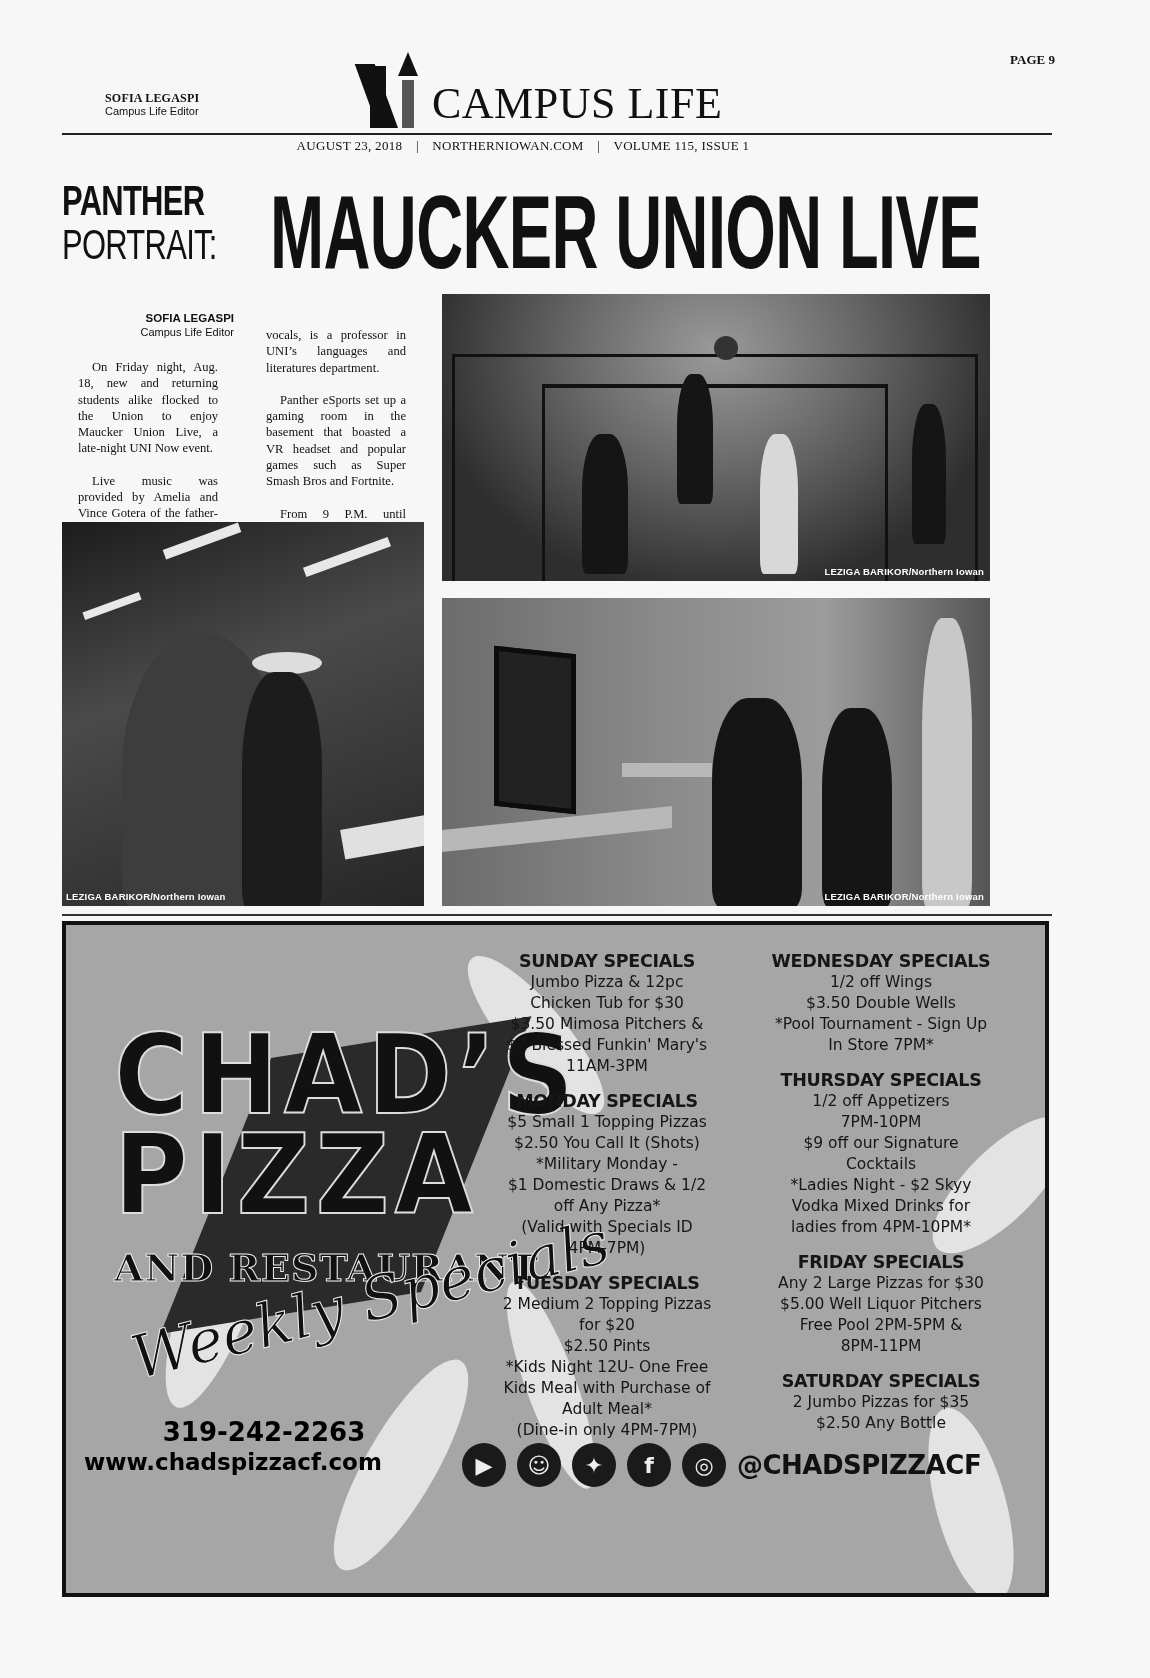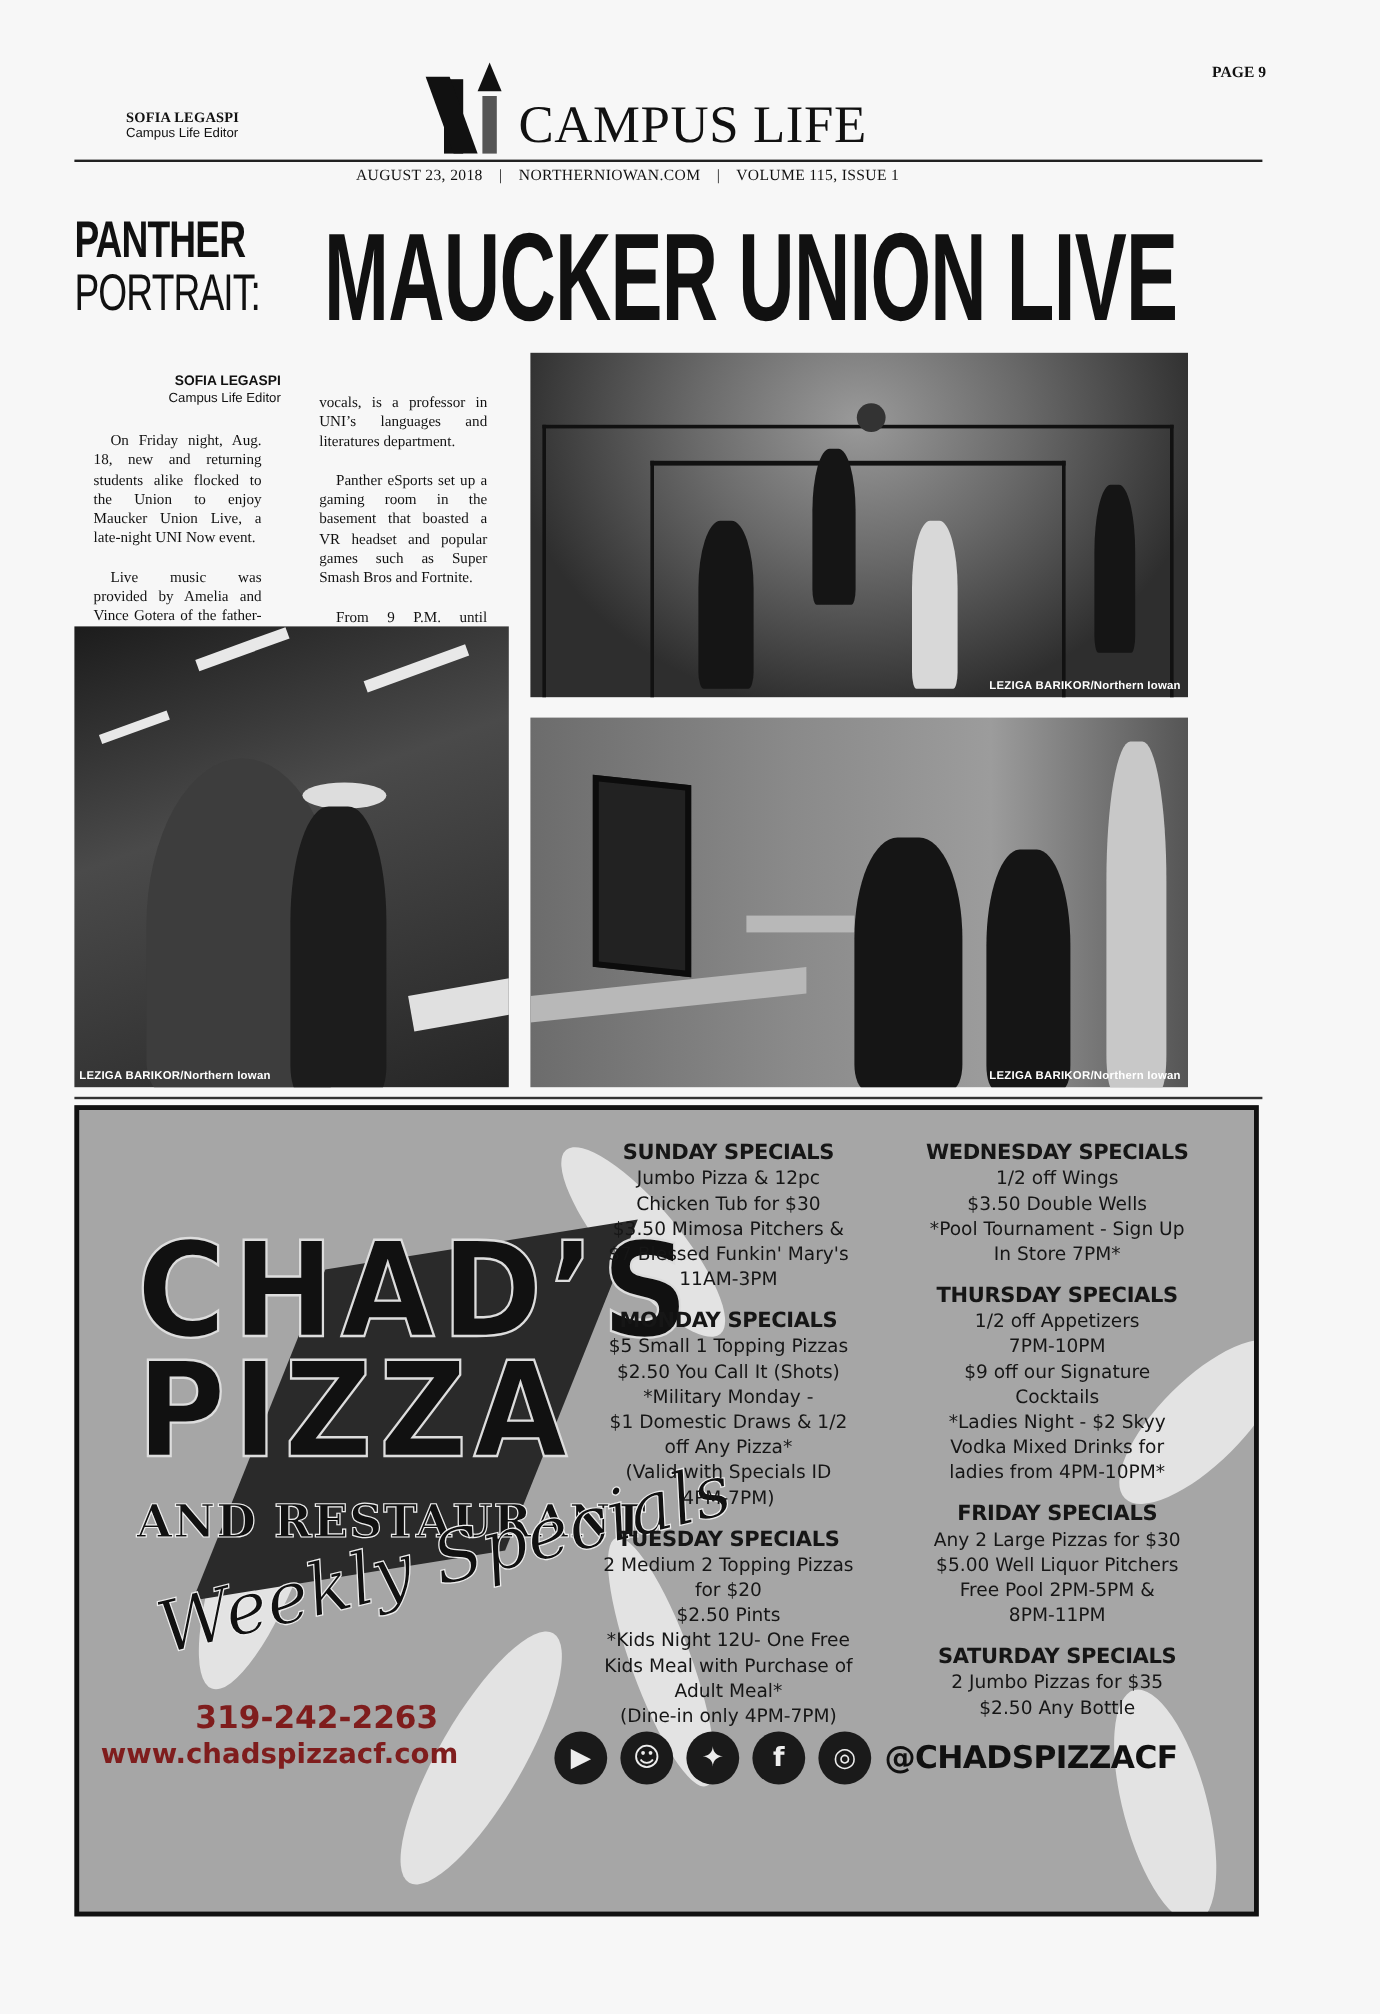--- a/index.html
+++ b/index.html
@@ -66,21 +66,21 @@
     color: #111; -webkit-text-stroke: 2px #ddd; letter-spacing: 6px; transform: scaleX(0.92); transform-origin: left top;
   }
   .brand .restaurant { font-family: "DejaVu Serif", serif; font-weight: bold; font-size: 38px; color: #111; -webkit-text-stroke: 1px #eee; letter-spacing: 1px; margin-top: 20px; }
   .brand .weekly { position: absolute; left: 10px; top: 300px; font-family: "DejaVu Serif", serif; font-style: italic; font-size: 60px; color: #111; transform: rotate(-14deg); transform-origin: left top; white-space: nowrap; -webkit-text-stroke: 1px #eee; }
   .specials { position: absolute; font-family: "DejaVu Sans", sans-serif; text-align: center; color: #161616; }
   .specials h3 { margin: 0; font-size: 17.5px; font-weight: bold; letter-spacing: -0.3px; line-height: 21px; }
   .specials .ln { font-size: 15.5px; line-height: 21px; white-space: nowrap; }
   .sp-col1 { left: 396px; width: 290px; top: 26px; }
   .sp-col2 { left: 670px; width: 290px; top: 26px; }
   .sp-block { margin-bottom: 14px; }
-  .contact { position: absolute; left: 18px; top: 492px; font-family: "DejaVu Sans", sans-serif; font-weight: bold; color: #7f1d1d; }
+  .contact { position: absolute; left: 18px; top: 492px; font-family: "DejaVu Sans", sans-serif; font-weight: bold; color: #000000; }
   .contact .phone { font-size: 26px; text-align: center; width: 280px; margin-left: 40px; }
   .contact .web { font-size: 23px; margin-top: 2px; }
   .social { position: absolute; left: 396px; top: 518px; display: flex; align-items: center; }
   .social .ic { width: 44px; height: 44px; border-radius: 50%; background: #1a1a1a; color: #eee; display: flex; align-items: center; justify-content: center; font-family: "DejaVu Sans", sans-serif; font-weight: bold; font-size: 22px; margin-right: 11px; }
   .social .handle { font-family: "DejaVu Sans", sans-serif; font-weight: bold; font-size: 26px; color: #111; letter-spacing: -0.5px; }
 </style>
 </head>
 <body>
 
 <div class="abs page-num">PAGE 9</div>

